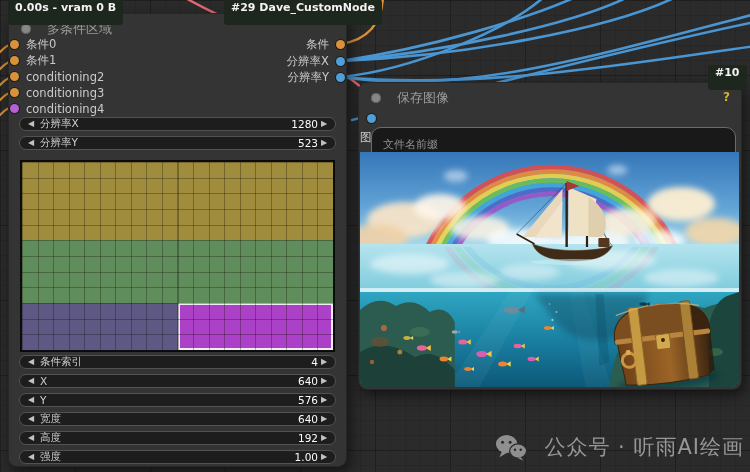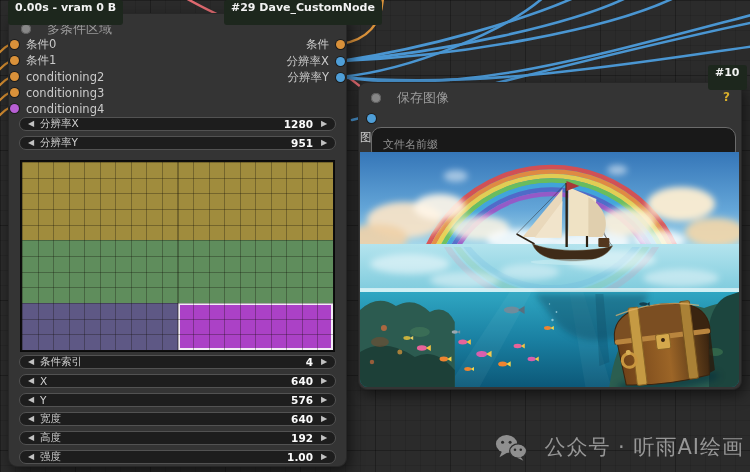--- a/index.html
+++ b/index.html
@@ -22,21 +22,21 @@
   .node-title{color:#9b9b9b;font-size:13px;white-space:nowrap;}
   .help{position:absolute;top:7px;right:11px;color:#d9af2b;font-weight:bold;font-size:12px;cursor:pointer;}
   .slot{position:absolute;display:flex;align-items:center;gap:7px;height:15px;font-size:11.5px;color:#cacaca;white-space:nowrap;}
   .slot .dot{width:9px;height:9px;border-radius:50%;box-shadow:0 0 0 1px rgba(0,0,0,.45);flex:0 0 auto;cursor:crosshair;}
   .slot.in{left:1px;}
   .slot.out{right:1px;flex-direction:row-reverse;}
   .wrow{position:absolute;left:10px;right:10px;height:14px;background:#1d1d1d;border:1px solid #525252;
         border-radius:8px;display:flex;align-items:center;padding:0 5px;font-size:10.5px;box-sizing:border-box;cursor:pointer;}
   .wrow .arr{color:#c2c2c2;font-size:8px;width:12px;text-align:center;line-height:12px;}
   .wrow .lbl{margin-left:3px;color:#cfcfcf;white-space:nowrap;}
-  .wrow .val{margin-left:auto;margin-right:5px;color:#fbfbfb;font-weight:bold;}
+  .wrow .val{margin-left:auto;color:#fbfbfb;}
   .rcanvas-wrap{position:absolute;left:11px;right:11px;top:146px;height:190px;background:#0e0e0e;border:1px solid #0a0a0a;}
   .rcanvas{position:absolute;inset:1px;overflow:hidden;cursor:crosshair;}
   .region{position:absolute;box-sizing:border-box;}
   .region.selected{border:2px solid #f2ecf5;z-index:2;}
   .grid-overlay{position:absolute;inset:0;z-index:3;pointer-events:none;background-image:
       repeating-linear-gradient(to right, rgba(15,12,5,.30) 0 1px, transparent 1px 5%),
       repeating-linear-gradient(to bottom, rgba(15,12,5,.30) 0 1px, transparent 1px 8.3333%);}
   .pill{position:absolute;top:44px;left:12px;right:5px;height:17px;background:#191919;border:1px solid #6b6b6b;
         border-radius:10px;display:flex;align-items:center;padding:16px 11px;font-size:11px;box-sizing:border-box;cursor:text;}
   .pill .lbl{color:#8f8f8f;white-space:nowrap;}
@@ -129,21 +129,21 @@
 
     <div class="wrow" style="top:103px;">
       <span class="arr">◀</span>
       <span class="lbl">分辨率X</span>
       <span class="val">1280</span>
       <span class="arr">▶</span>
     </div>
     <div class="wrow" style="top:122px;">
       <span class="arr">◀</span>
       <span class="lbl">分辨率Y</span>
-      <span class="val">951</span>
+      <span class="val">523</span>
       <span class="arr">▶</span>
     </div>
 
     <div class="rcanvas-wrap">
       <div class="rcanvas">
           <div class="region selected" style="left: 50%; top: 75%; width: 50%; height: 25%; background: rgb(171, 65, 198);"></div>
           <div class="region" style="left: 0%; top: 75%; width: 100%; height: 25%; background: rgb(94, 88, 133);"></div>
           <div class="region" style="left: 0%; top: 41.6667%; width: 100%; height: 33.3333%; background: rgb(95, 141, 92);"></div>
           <div class="region" style="left: 0%; top: 0%; width: 100%; height: 41.6667%; background: rgb(160, 140, 61);"></div>
         <div class="grid-overlay"></div>

